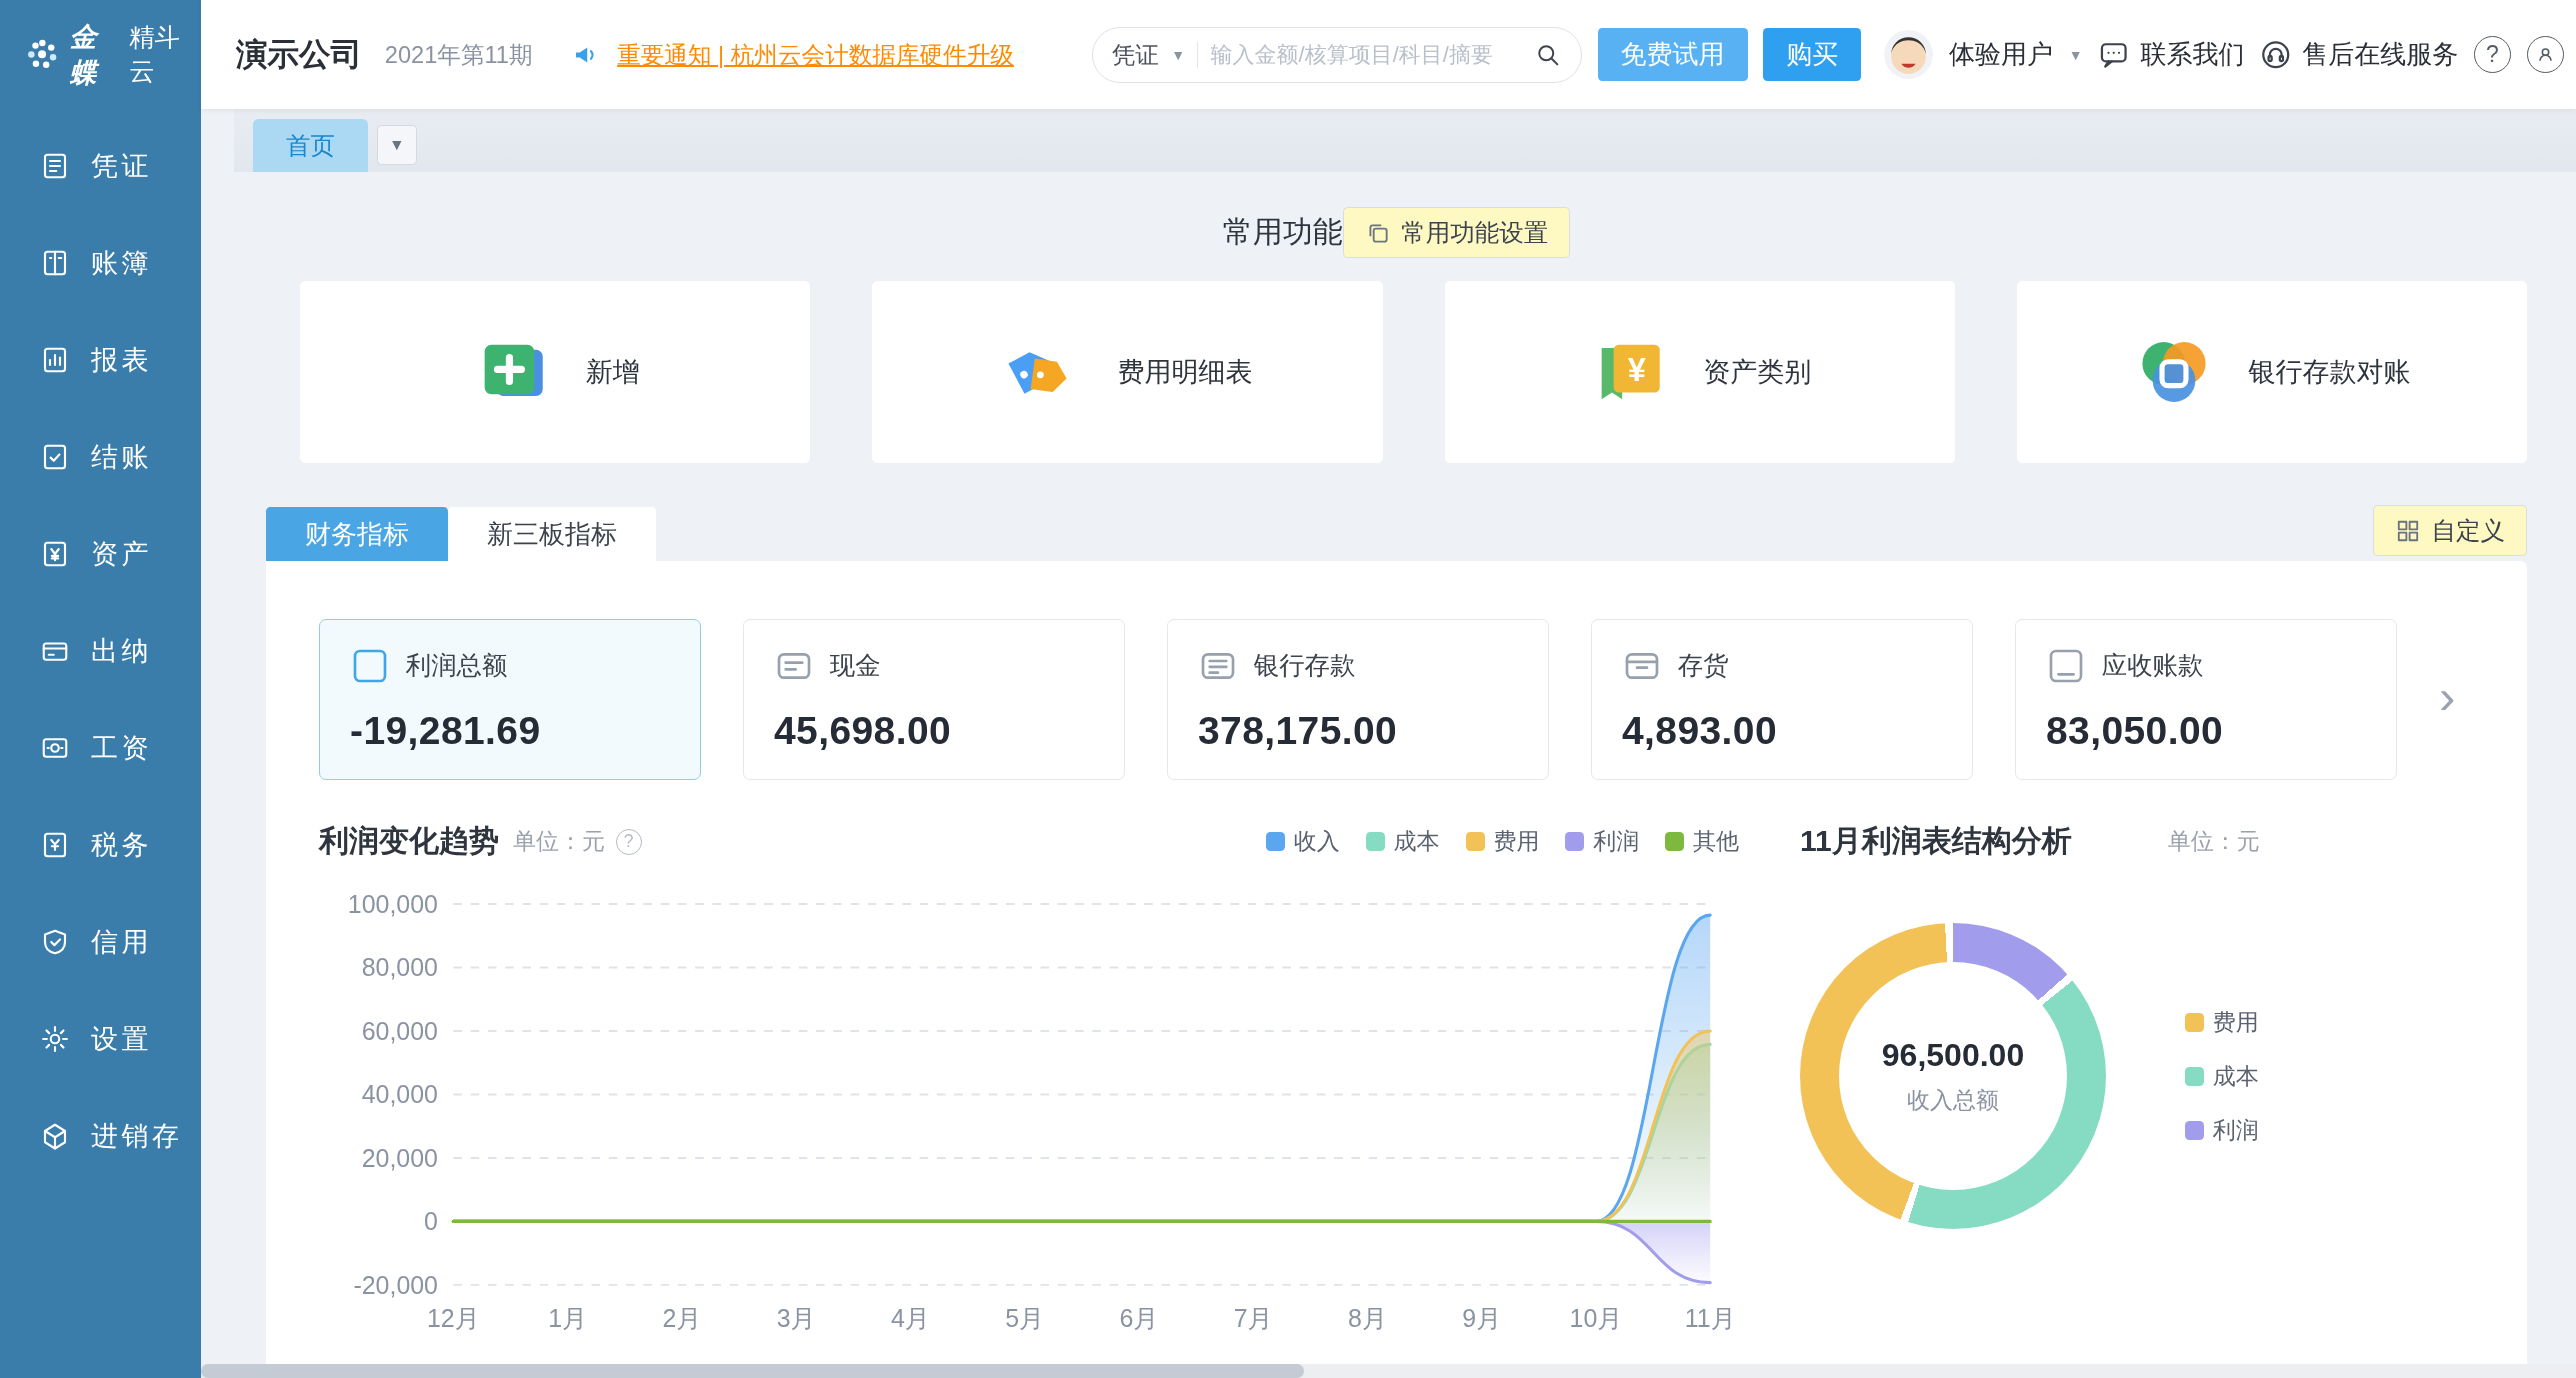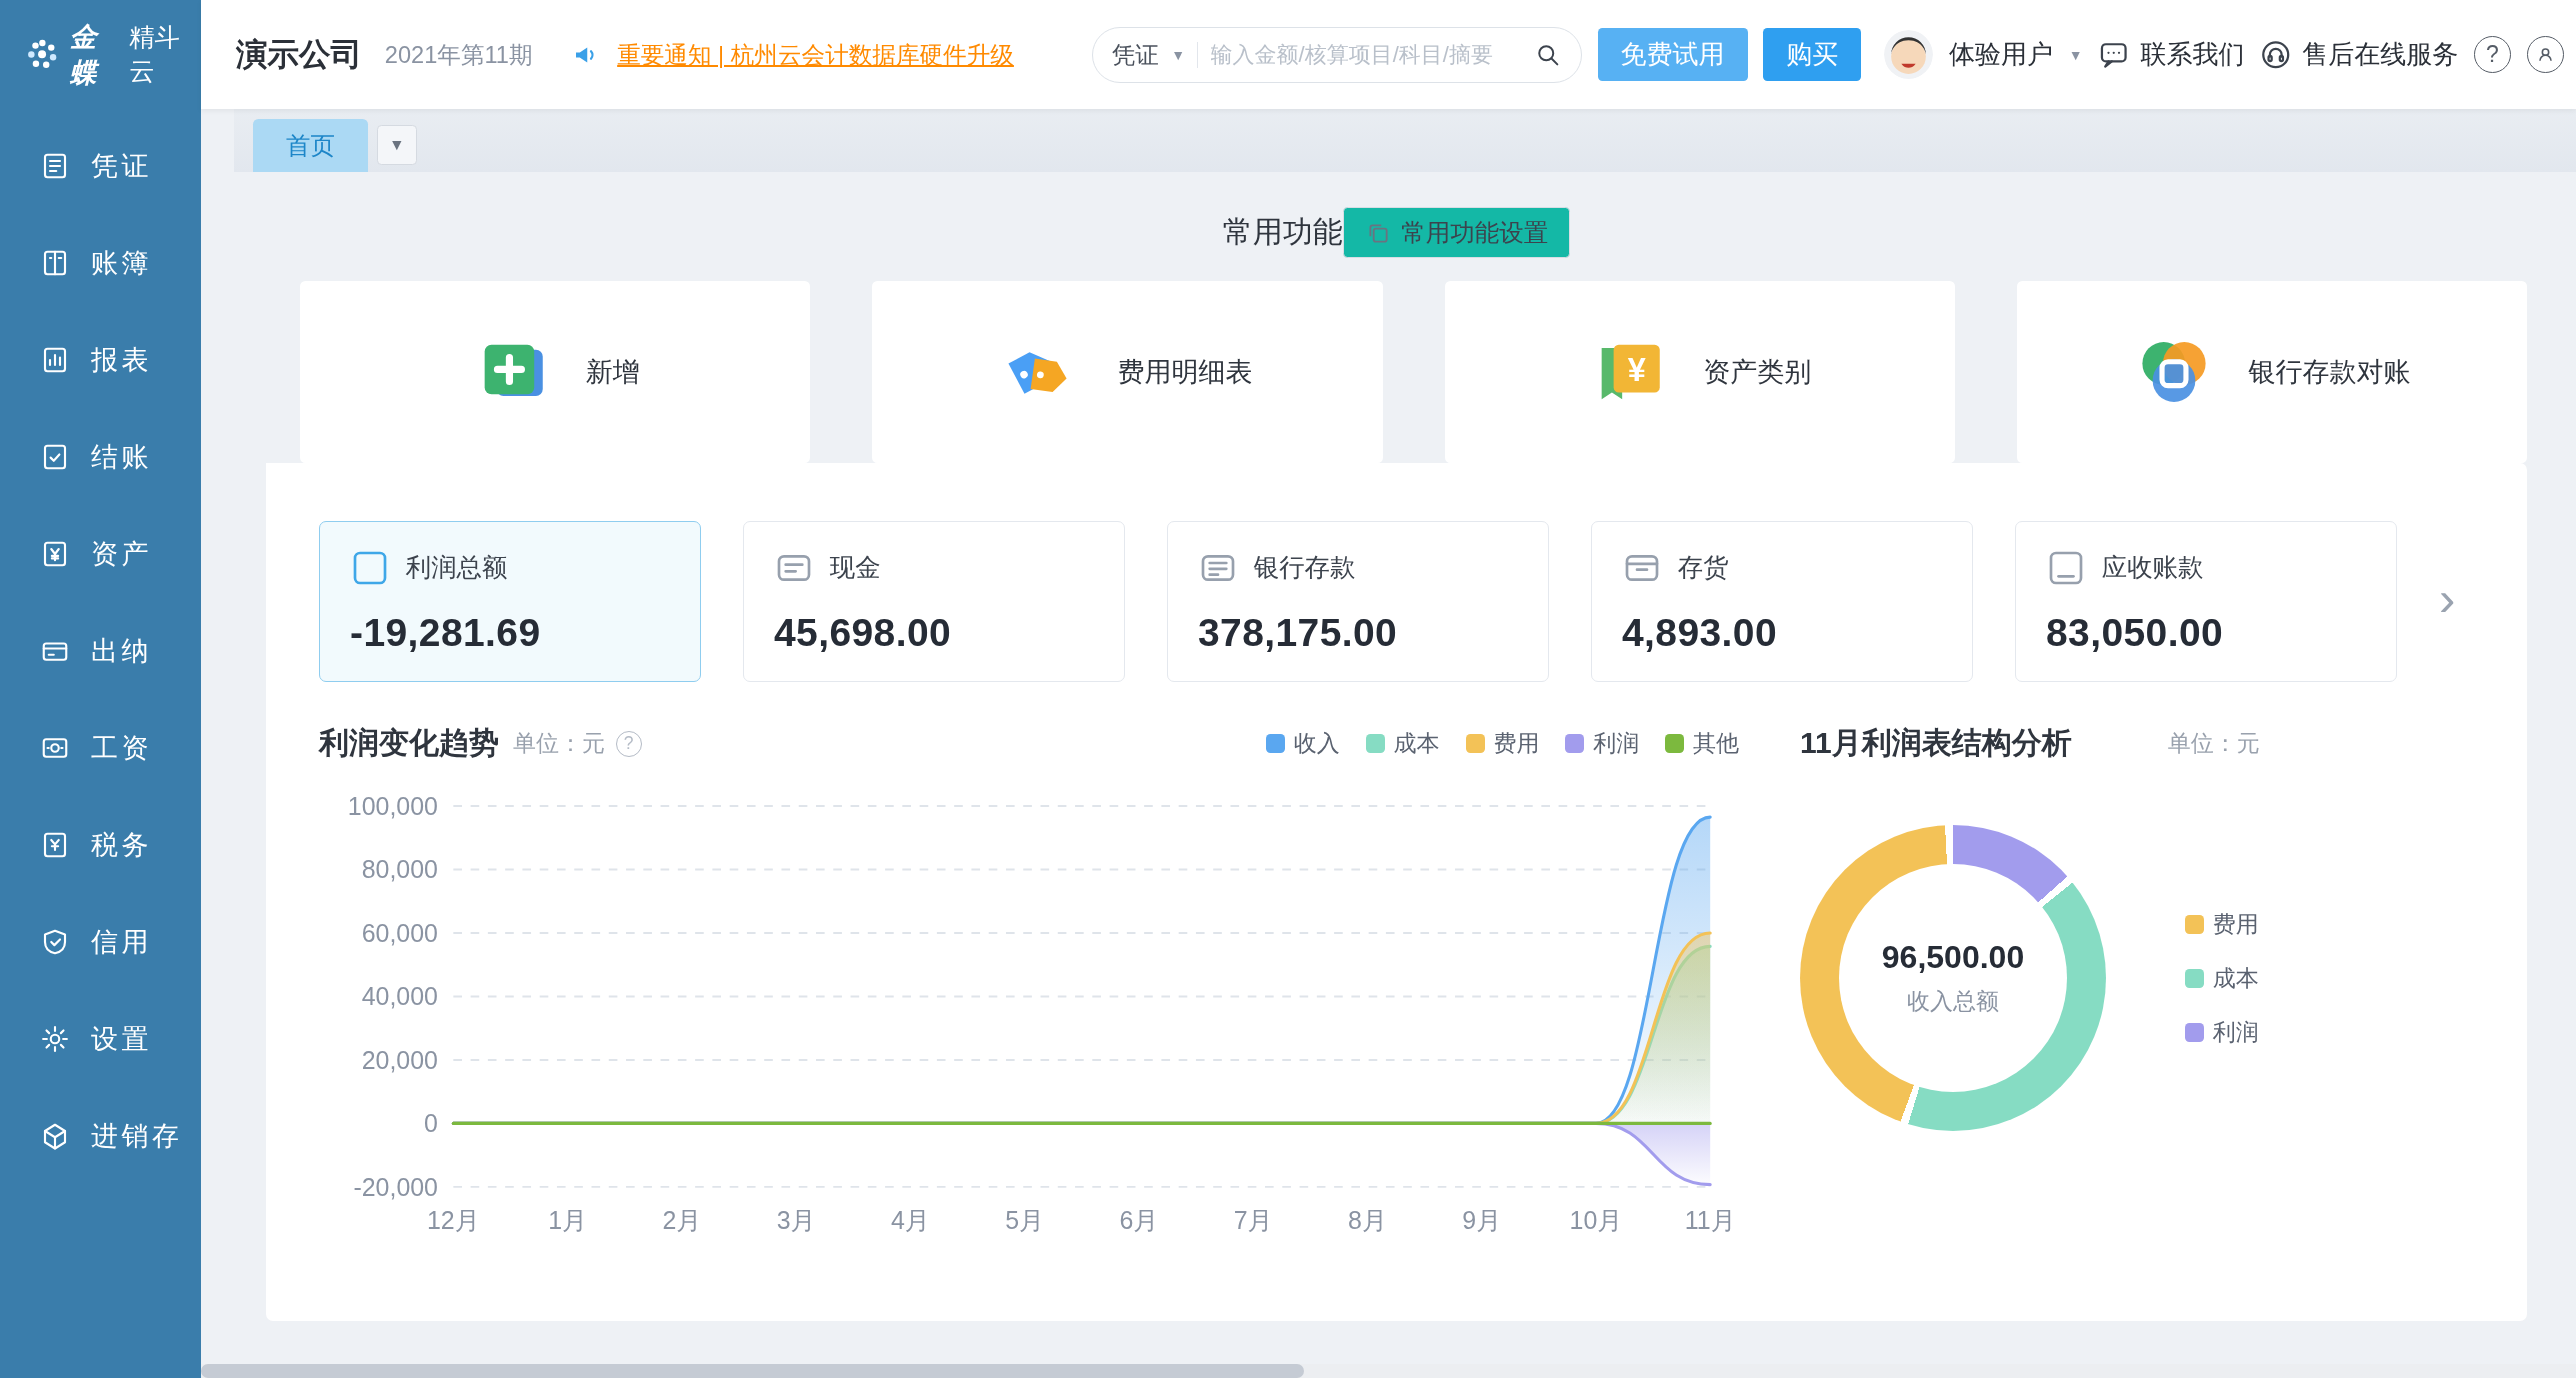--- a/index.html
+++ b/index.html
@@ -42,21 +42,21 @@
 
   
   .tabstrip { height:63px; flex:0 0 63px; background:linear-gradient(#e9edf2,#e2e7ee); display:flex; align-items:flex-end; padding-left:19px; gap:8.8px;margin-left:33px; }
   .tab-active { height:53px; background:#abd9f4; color:#1d86c8; font-size:24.5px; display:flex; align-items:center; padding:0 33px; border-radius:5.3px 5.3px 0 0; cursor:pointer; }
   .tab-dd { width:40px; height:40px; margin-bottom:7px; background:#f4f6f9; border:0.9px solid #d5dae1; border-radius:4.4px; display:flex; align-items:center; justify-content:center; color:#6a7380; font-size:15.8px; cursor:pointer; }
 
   
   .content { flex:1; min-height:0; padding:35px 49px 0 65px; position:relative; overflow:hidden; }
   .section-head { display:flex; align-items:center; justify-content:center; }
   .section-title { font-size:30px; color:#2f353e; font-weight:500; }
-  .ghost-btn { display:flex; align-items:center; gap:10.5px; height:51px; padding:0 21px; background:#14b8a6; border:0.9px solid #d8dde4; border-radius:4.4px; font-size:24.5px; color:#3c434d; cursor:pointer; }
+  .ghost-btn { display:flex; align-items:center; gap:10.5px; height:51px; padding:0 21px; background:#fef9c3; border:0.9px solid #d8dde4; border-radius:4.4px; font-size:24.5px; color:#3c434d; cursor:pointer; }
   .ghost-btn svg { width:26px; height:26px; }
   .ghost-btn svg * { stroke:#6a7380; fill:none; stroke-width:1.7; stroke-linejoin:round; }
 
   .feature-cards { display:grid; grid-template-columns:repeat(4,1fr); gap:28px; margin-top:23px; }
   .feature-card { background:#fff; border-radius:5.3px; height:182px; display:flex; align-items:center; justify-content:center; gap:33px; cursor:pointer;margin-left:34px; }
   .fc-icon { width:82px; height:82px; }
   .feature-card .lbl { font-size:27px; color:#2f353e; }
 
   .indicator-row { display:flex; align-items:flex-end; justify-content:space-between; margin-top:42px; }
   .ind-tabs { display:flex; }
@@ -322,20 +322,35 @@
           <svg class="fc-icon" viewBox="0 0 48 48">
             <circle cx="18" cy="19" r="12.5" fill="#3db36f"></circle>
             <circle cx="30" cy="19" r="12.5" fill="#f59a23" fill-opacity=".92"></circle>
             <circle cx="24" cy="29" r="12.5" fill="#4a90e2" fill-opacity=".92"></circle>
             <rect x="17" y="18" width="14" height="14" rx="3.5" fill="none" stroke="#fff" stroke-width="3"></rect>
           </svg>
           <span class="lbl">银行存款对账</span>
         </div>
       </div>
 
+      <div class="indicator-row">
+        <div class="ind-tabs">
+          <div class="ind-tab active">财务指标</div>
+          <div class="ind-tab plain">新三板指标</div>
+        </div>
+        <button class="ghost-btn" style="margin-bottom:5.3px">
+          <svg viewBox="0 0 24 24">
+              <rect x="3.5" y="3.5" width="7" height="7"></rect>
+              <rect x="13.5" y="3.5" width="7" height="7"></rect>
+              <rect x="3.5" y="13.5" width="7" height="7"></rect>
+              <rect x="13.5" y="13.5" width="7" height="7"></rect>
+            </svg>
+          <span>自定义</span>
+        </button>
+      </div>
 
       <div class="panel">
 
         <div class="metric-row">
           <div class="metric-card hl">
             <div class="m-top">
               <svg class="micon" viewBox="0 0 24 24">
                   <rect x="3" y="3" width="18" height="18" rx="3" stroke="#3fa7e8"></rect>
                   <text x="12" y="16.4" font-size="11.5" fill="#3fa7e8" text-anchor="middle">¥</text>
                 </svg>

